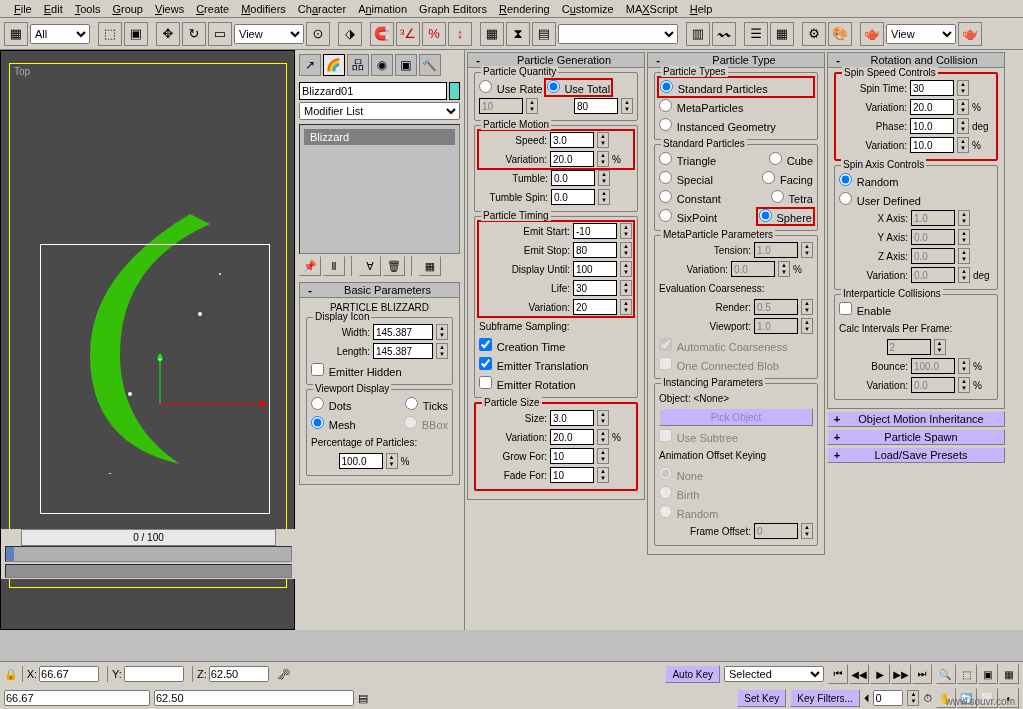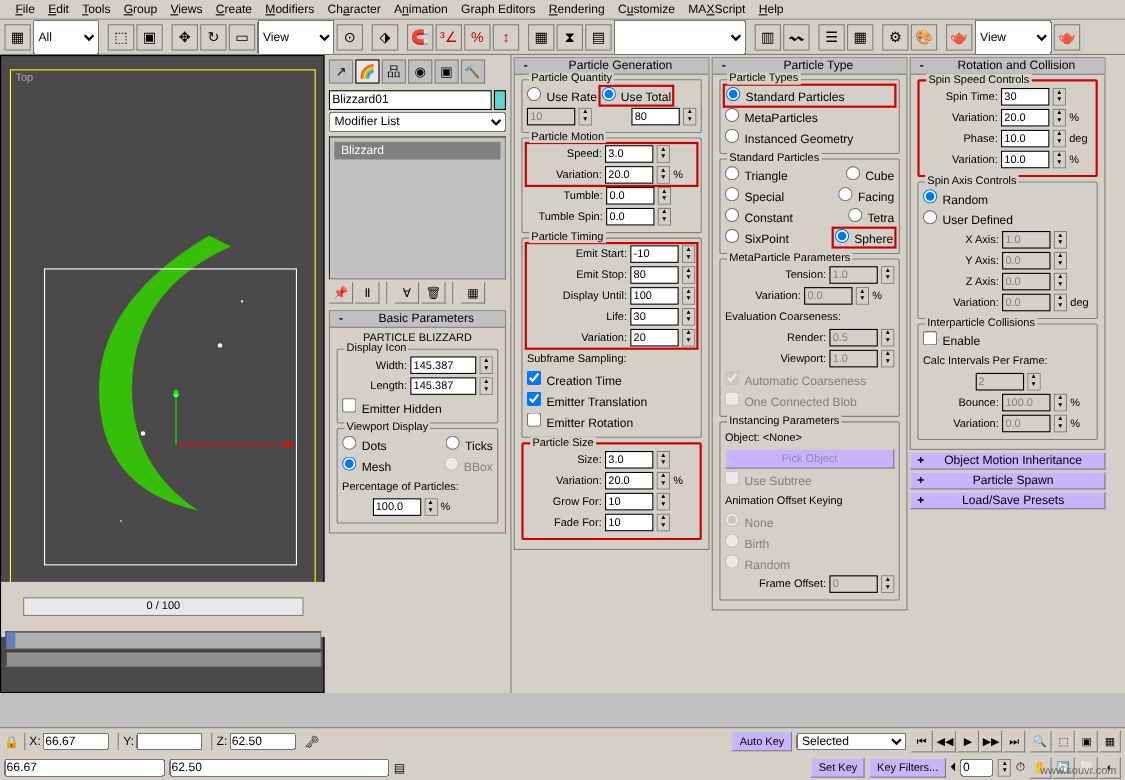--- a/index.html
+++ b/index.html
@@ -6,35 +6,35 @@
 body { background: #c0c0c0; width: 1023px; height: 709px; overflow: hidden; position: relative; }
 
 
 .menubar { background: #d4d0c8; height: 18px; display: flex; align-items: center; padding: 0 8px; border-bottom: 1px solid #808080; }
 .menubar span { padding: 0 6px; cursor: pointer; }
 .menubar span u { text-decoration: underline; }
 
 
 .toolbar { background: #d4d0c8; height: 32px; display: flex; align-items: center; padding: 2px 4px; gap: 2px; border-bottom: 1px solid #808080; }
 .toolbar .tbtn { width: 24px; height: 24px; border: 1px solid #808080; background: #d4d0c8; display: inline-flex; align-items: center; justify-content: center; font-size: 13px; }
-.toolbar select { height: 32px; font-size: 11px; }
+.toolbar select { height: 20px; font-size: 11px; }
 .toolbar .sep { width: 4px; }
 
 
 .main { display: flex; height: 580px; }
 .viewport-area { width: 295px; background: #4a4a4a; position: relative; border: 1px solid #000; }
 .viewport { position: absolute; left: 8px; top: 12px; width: 278px; height: 525px; border: 1px solid #ffff00; background: #4a4a4a; }
 .viewport-label { position: absolute; left: 4px; top: 2px; color: #aaa; font-size: 10px; }
 .viewport-content { position: absolute; left: 30px; top: 180px; width: 230px; height: 270px; border: 1px solid #fff; }
 .crescent { position: absolute; left: 60px; top: 130px; width: 180px; height: 280px; }
 .axis { position: absolute; left: 8px; bottom: 8px; }
 .axis-center { position: absolute; left: 140px; top: 290px; width: 120px; height: 60px; }
 
 .timeline { position: absolute; left: 0; bottom: 50px; width: 295px; height: 50px; background: #d4d0c8; }
-.timeline-pos { text-align: center; padding: 2px; border: 1px solid #808080; background: #e8e8e8; margin: 14px 20px; font-size: 10px; }
+.timeline-pos { text-align: center; padding: 2px; border: 1px solid #808080; background: #e8e8e8; margin: 0 20px; font-size: 10px; }
 .timeline-ruler { height: 16px; background: #b0b0b0; margin: 0 4px; border: 1px inset #808080; position: relative; }
 .timeline-cursor { position: absolute; left: 0; top: 0; width: 8px; height: 14px; background: #6080c0; }
 .timeline-track { height: 14px; background: #909090; margin: 2px 4px; border: 1px inset #808080; }
 
 
 .panels { flex: 1; background: #d4d0c8; display: flex; }
 .modcol { width: 170px; padding: 4px; border-right: 1px solid #808080; }
 .paramcol { flex: 1; display: flex; gap: 2px; padding: 2px; overflow: hidden; }
 .pcol { width: 178px; display: flex; flex-direction: column; gap: 2px; }
 

